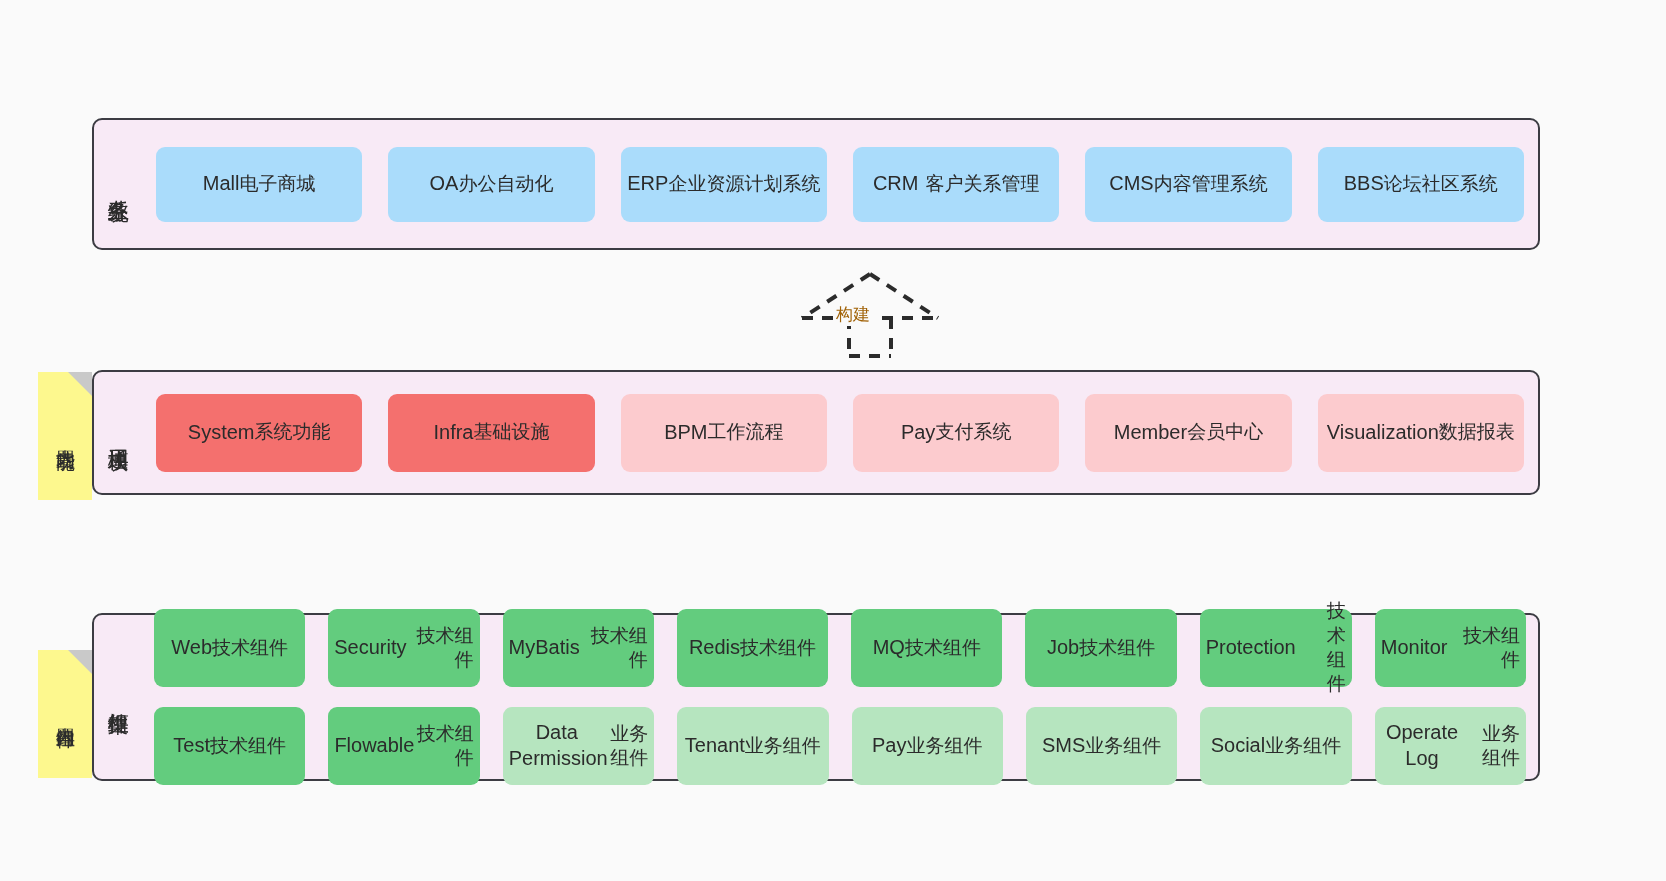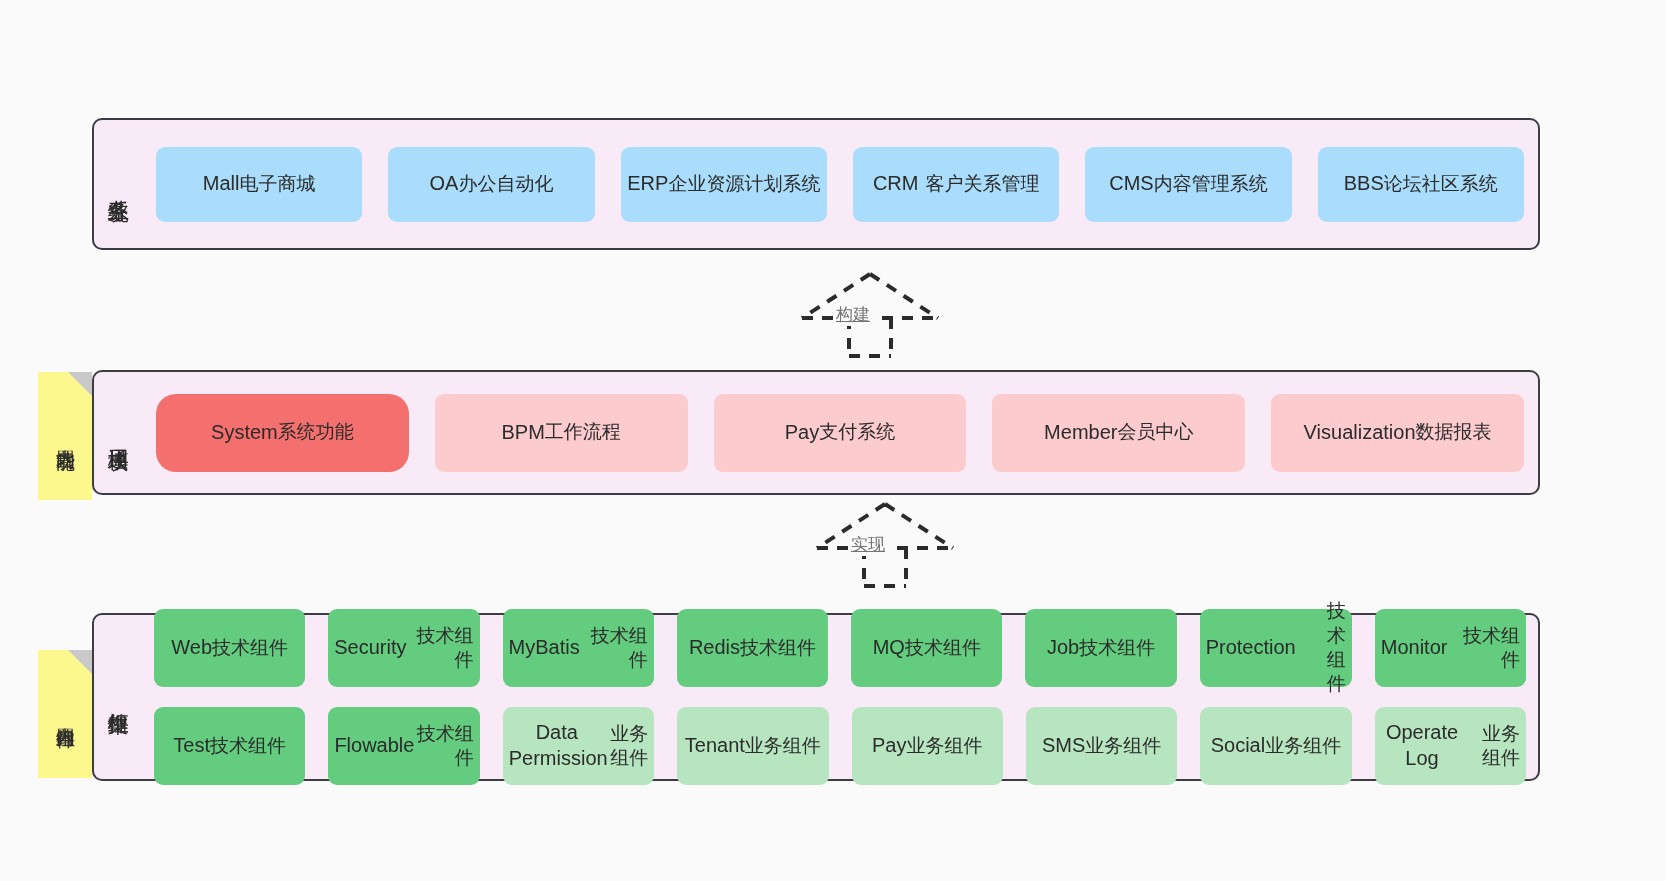--- a/index.html
+++ b/index.html
@@ -77,21 +77,21 @@
     line-height: 1.28;
     color: #2b2b2b;
   }
   .card .s {
     font-size: 19px;
     line-height: 1.28;
     color: #2b2b2b;
     text-align: right;
   }
   .card-blue   { background: #aadcfb; }
-  .card-red    { background: #f4706e; border-radius: 20px; }
+  .card-red    { background: #f4706e; }
   .card-pink   { background: #fccbce; }
   .card-green  { background: #63cc7e; }
   .card-lgreen { background: #b6e5bf; }
 
   
   .note {
     position: absolute;
     background: #fdf88e;
     font-size: 19px;
     line-height: 1.1;
@@ -115,24 +115,23 @@
   }
 
   
   .arrow {
     position: absolute;
   }
   .arrow svg { display: block; }
   .arrow-label {
     position: absolute;
     font-size: 17px;
-    color: #737373;
+    color: #a16207;
     background: transparent;
     white-space: nowrap;
-    text-decoration: underline;
   }
 </style>
 </head>
 <body>
 
 <div id="canvas">
 
   <div class="layer" id="layer-0" style="left:92px; top:118px; width:1448px; height:132px;">
     <div class="layer-title">业务系统</div>
     <div class="layer-body">
@@ -191,20 +190,24 @@
   <div class="layer" id="layer-1" style="left:92px; top:370px; width:1448px; height:125px;">
     <div class="layer-title">通用模块</div>
     <div class="layer-body">
       <div class="row">
 
         <div class="card card-red" style="height:78px;">
           <div class="t">System</div>
           <div class="s">系统功能</div>
         </div>
 
+        <div class="card card-red" style="height:78px;">
+          <div class="t">Infra</div>
+          <div class="s">基础设施</div>
+        </div>
 
         <div class="card card-pink" style="height:78px;">
           <div class="t">BPM</div>
           <div class="s">工作流程</div>
         </div>
 
         <div class="card card-pink" style="height:78px;">
           <div class="t">Pay</div>
           <div class="s">支付系统</div>
         </div>
@@ -216,28 +219,20 @@
 
         <div class="card card-pink" style="height:78px;">
           <div class="t">Visualization</div>
           <div class="s">数据报表</div>
         </div>
 
       </div>
     </div>
   </div>
 
-  <div class="arrow" style="left:810px; top:498px; width:150px; height:90px;">
-    <svg width="150" height="90" viewBox="0 0 150 90">
-      <path d="M 75 6 L 143 50 M 75 6 L 7 50" fill="none" stroke="#2b2b2b" stroke-width="4" stroke-dasharray="11 9"></path>
-      <path d="M 7 50 L 143 50" fill="none" stroke="#2b2b2b" stroke-width="4" stroke-dasharray="11 9"></path>
-      <path d="M 54 50 L 54 88 M 96 50 L 96 88 M 54 88 L 96 88" fill="none" stroke="#2b2b2b" stroke-width="4" stroke-dasharray="11 9"></path>
-    </svg>
-    <div class="arrow-label" style="left:38px; top:35px; background:#fafafa; padding:0 3px;">实现</div>
-  </div>
 
   <div class="note" style="left:38px; top:650px; width:54px; height:128px;">
     <span class="fold"></span>
     <span>内置组件</span>
   </div>
 
   <div class="layer" id="layer-2" style="left:92px; top:613px; width:1448px; height:168px;">
     <div class="layer-title">框架组件</div>
     <div class="layer-body" style="gap:20px; padding:0 12px;">
 

